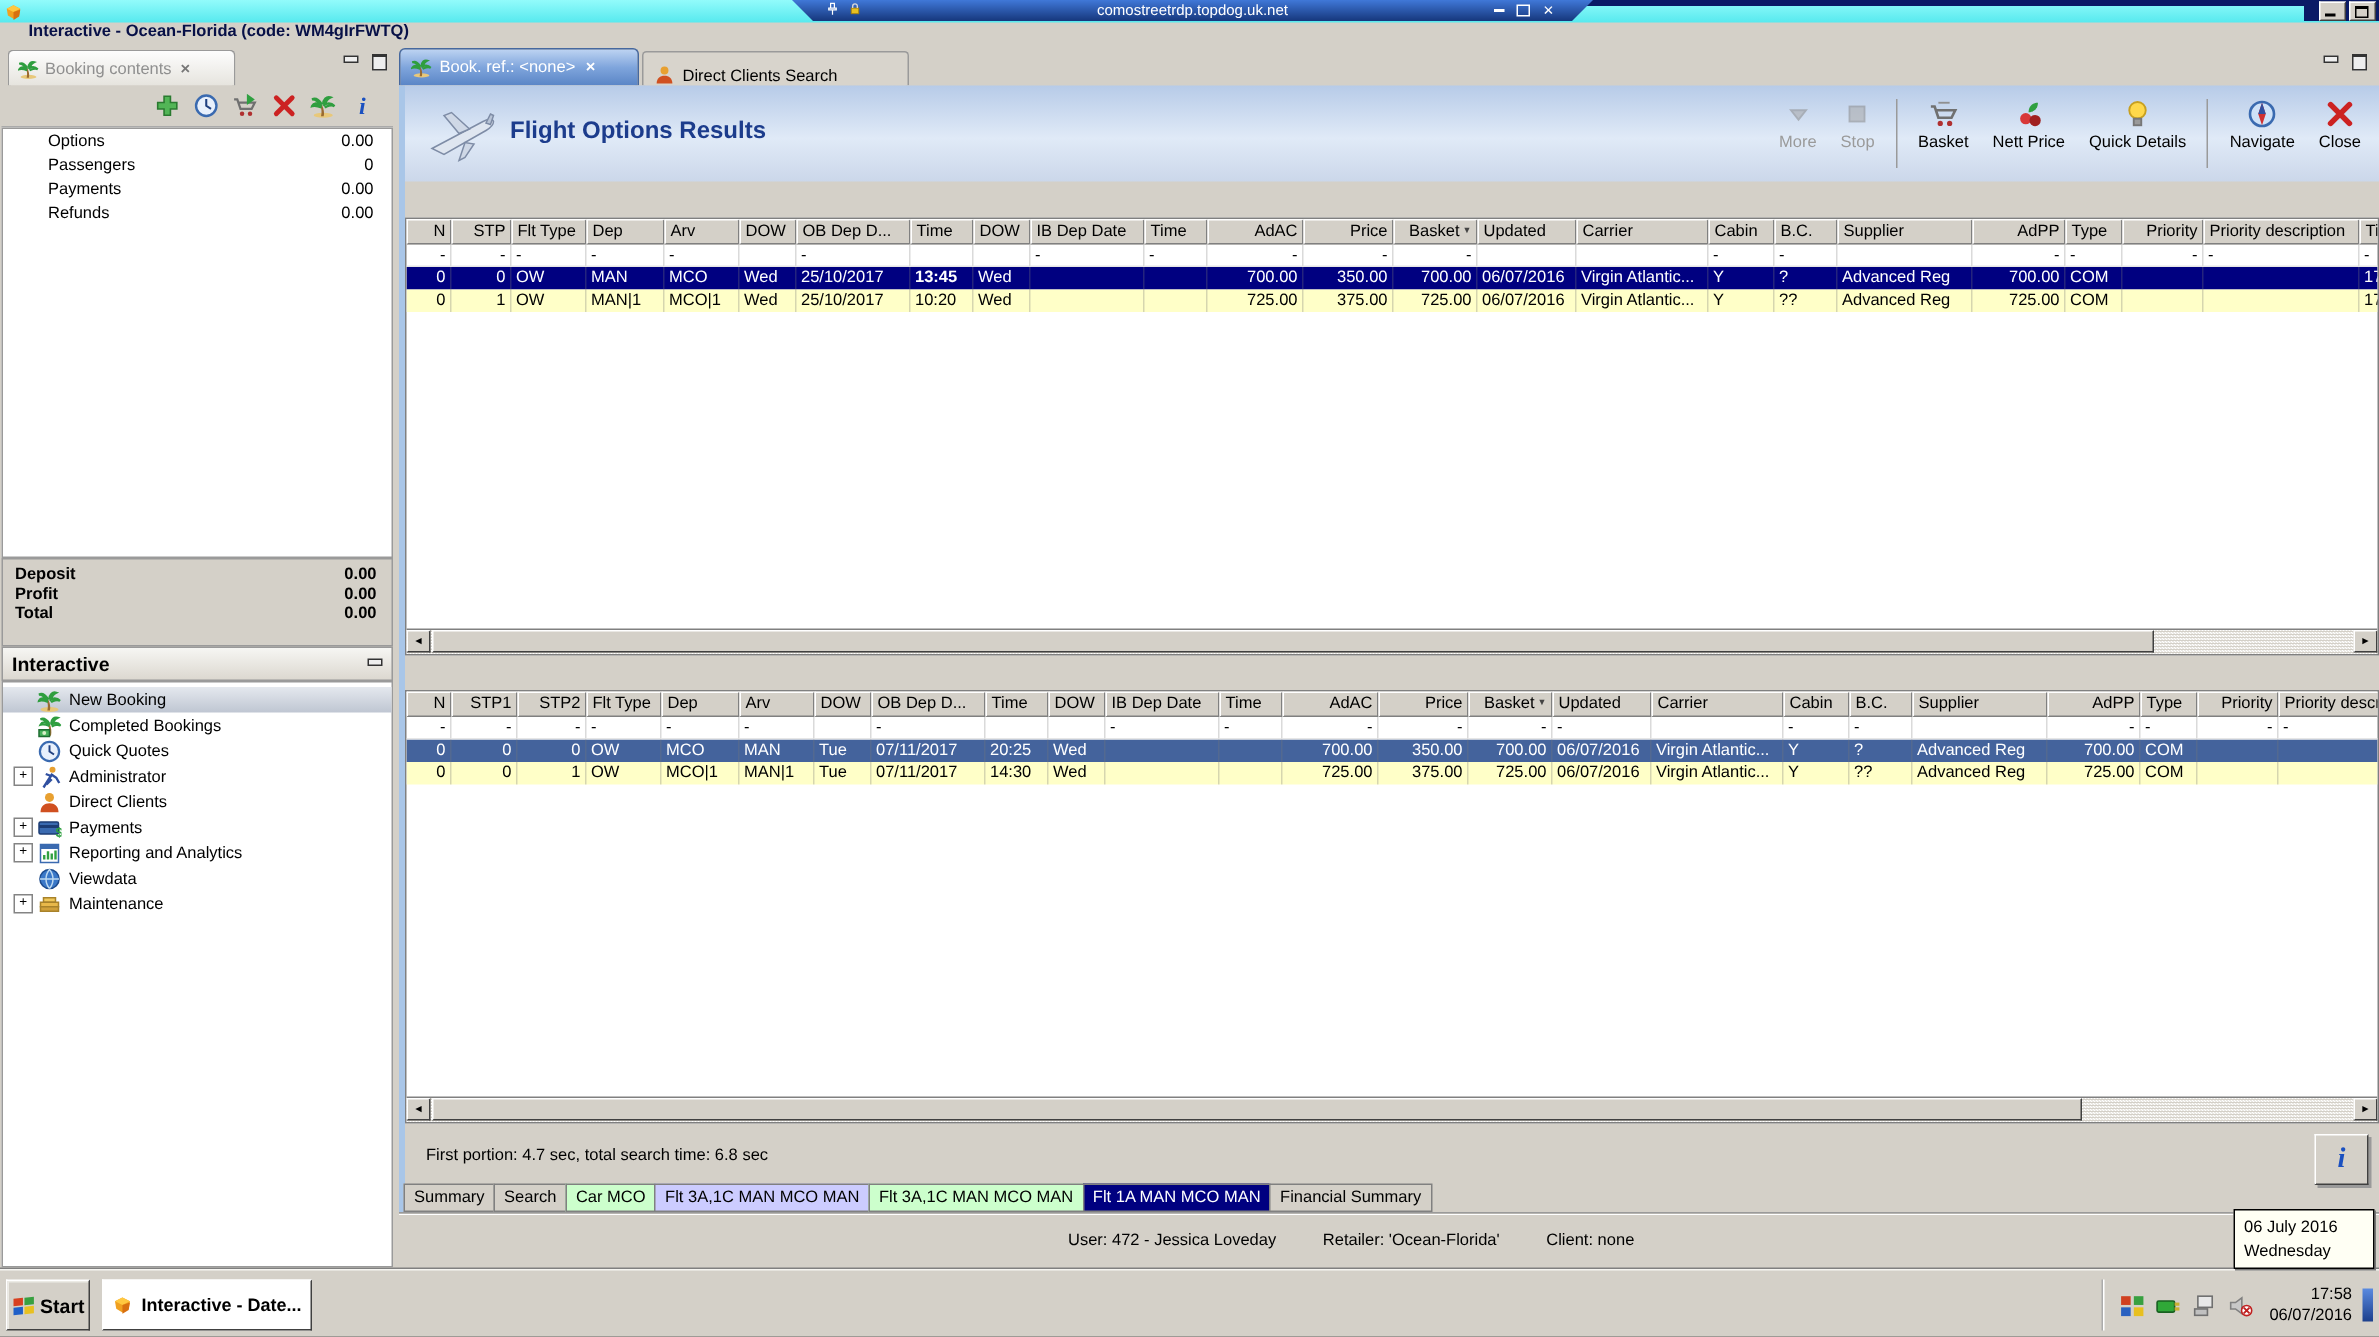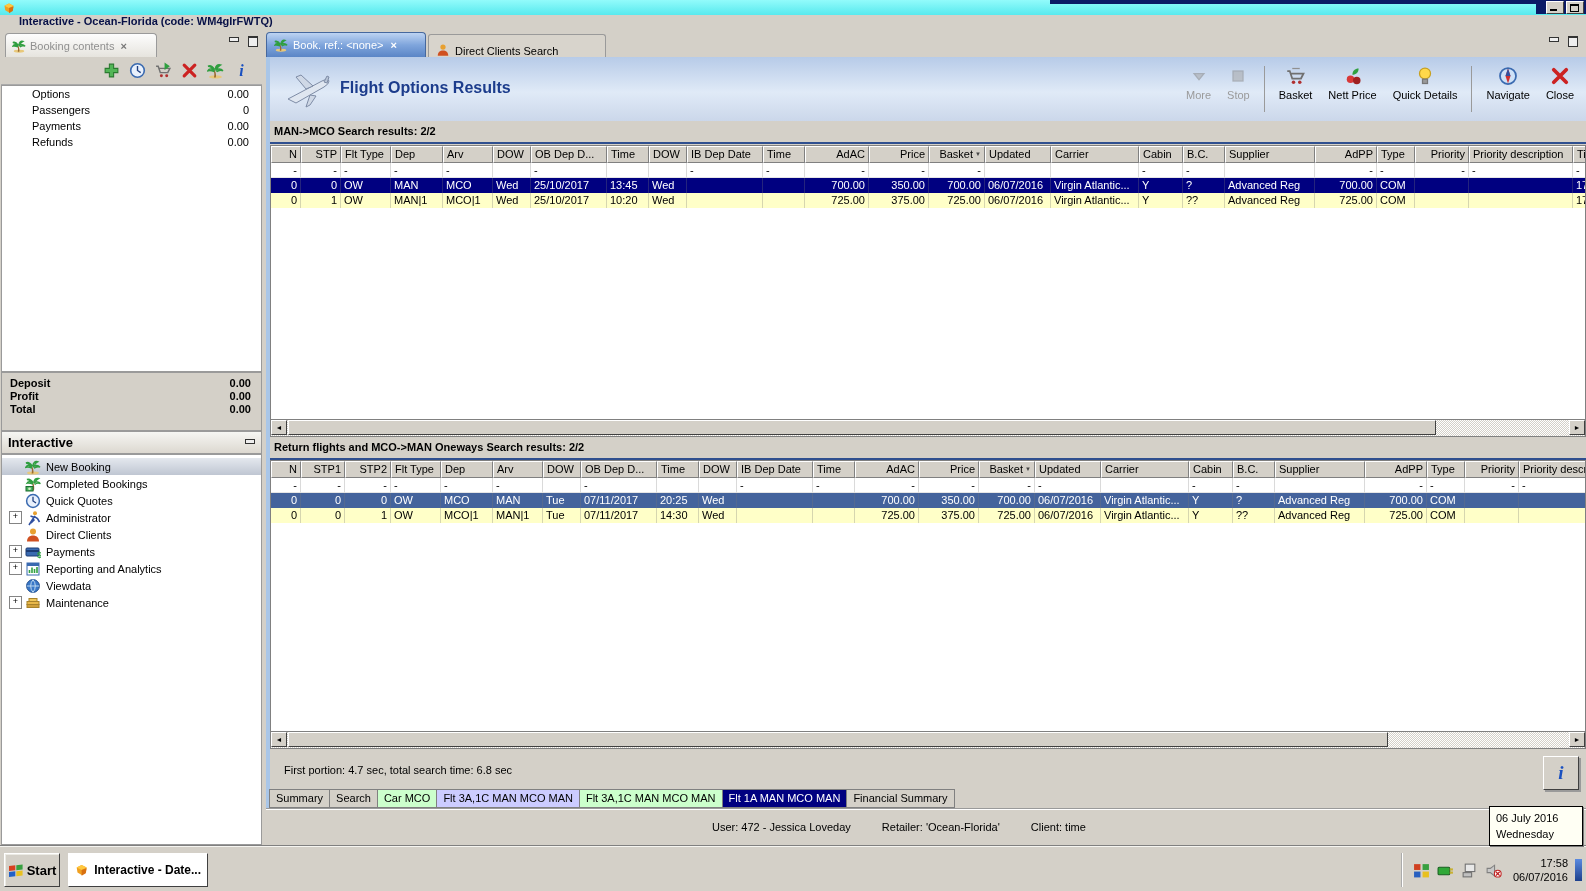--- a/index.html
+++ b/index.html
@@ -165,20 +165,41 @@
           <path d="M8 8v7l5-3 1-6z" fill="#d87010"></path>
         </svg>
       </span>
     <span class="t-text">Interactive - Ocean-Florida (code: WM4gIrFWTQ)</span>
   </div>
   <div class="navy-strip"></div>
   <div class="corner-btns">
     <span class="wb min"></span>
     <span class="wb max"></span>
   </div>
+  <div class="rdpbar">
+    <span class="rdp-left">
+      <span class="icon" style="width:10px;height:10px">
+          <svg viewBox="0 0 16 16" width="100%" height="100%">
+            <path d="M6 2h4v5H6zM4 7h8v2H4zM8 9v5" stroke="#fff" fill="none" stroke-width="1.3"></path>
+          </svg>
+        </span>
+      <span class="icon" style="width:10px;height:10px">
+          <svg viewBox="0 0 16 16" width="100%" height="100%">
+            <rect x="4" y="7" width="8" height="6" fill="#e8c020" stroke="#a8820a"></rect>
+            <path d="M5.5 7V5a2.5 2.5 0 015 0v2" fill="none" stroke="#d8d8d8" stroke-width="1.5"></path>
+          </svg>
+        </span>
+    </span>
+    <span>comostreetrdp.topdog.uk.net</span>
+    <span class="rdp-right">
+      <span class="rbar"></span>
+      <span class="rbox"></span>
+      <span class="rglyph">✕</span>
+    </span>
+  </div>
 
 
   <div class="lpanel">
     <div class="ltab">
       <span class="icon" style="width:14px;height:14px">
           <svg viewBox="0 0 16 16" width="100%" height="100%">
             <ellipse cx="8" cy="14" rx="6" ry="1.6" fill="#e8c87a"></ellipse>
             <path d="M7.2 7.5C8.4 10 8.8 12.5 8.3 14.6H6.6C7.2 12 7 10 6 7.5z" fill="#9a6a30"></path>
             <path d="M7 8C4 6 2 6.2 1 8.2c2-.6 4 0 6 .8M7 7C5 4 3 3 1 4c2 0 4 1.2 6 4M8 7c0-3 2-5 4.5-4.2-2 1-3 2.2-3.2 4.2M8 8c2-2 5-2 7 .2-2-1-5 0-6 1" stroke="#2f9e3f" stroke-width="1.5" fill="none"></path>
           </svg>
@@ -454,21 +475,20 @@
           <span class="icon" style="width: 20px; height: 20px;">
             <svg viewBox="0 0 16 16" width="100%" height="100%">
               <path d="M3 3L13 13M13 3L3 13" stroke="#cc2222" stroke-width="3" stroke-linecap="round"></path>
             </svg>
           </span>
           <div class="tb-label">Close</div>
         </div>
       </div>
   </div>
 
-  <div class="sec-title" style="top:121px">MAN-&gt;MCO Search results: 2/2</div>
   <div class="grid-wrap" style="top:145px;height:292px">
       <div class="grow ghead">
         <div class="gc hc r" style="width: 30px;"><span>N</span></div>
         <div class="gc hc r" style="width: 40px;"><span>STP</span></div>
         <div class="gc hc" style="width: 50px;"><span>Flt Type</span></div>
         <div class="gc hc" style="width: 52px;"><span>Dep</span></div>
         <div class="gc hc" style="width: 50px;"><span>Arv</span></div>
         <div class="gc hc" style="width: 38px;"><span>DOW</span></div>
         <div class="gc hc" style="width: 76px;"><span>OB Dep D...</span></div>
         <div class="gc hc" style="width: 42px;"><span>Time</span></div>
@@ -516,21 +536,21 @@
         <div class="gc fc" style="width: 60px;">-</div>
       </div>
       <div class="grow gdata sel1">
         <div class="gc dc r" style="width: 30px;">0</div>
         <div class="gc dc r" style="width: 40px;">0</div>
         <div class="gc dc" style="width: 50px;">OW</div>
         <div class="gc dc" style="width: 52px;">MAN</div>
         <div class="gc dc" style="width: 50px;">MCO</div>
         <div class="gc dc" style="width: 38px;">Wed</div>
         <div class="gc dc" style="width: 76px;">25/10/2017</div>
-        <div class="gc dc" style="width: 42px;">13:45</div>
+        <div class="gc dc" style="width: 42px; font-weight: bold;">13:45</div>
         <div class="gc dc" style="width: 38px;">Wed</div>
         <div class="gc dc" style="width: 76px;"></div>
         <div class="gc dc" style="width: 42px;"></div>
         <div class="gc dc r" style="width: 64px;">700.00</div>
         <div class="gc dc r" style="width: 60px;">350.00</div>
         <div class="gc dc r" style="width: 56px;">700.00</div>
         <div class="gc dc" style="width: 66px;">06/07/2016</div>
         <div class="gc dc" style="width: 88px;">Virgin Atlantic...</div>
         <div class="gc dc" style="width: 44px;">Y</div>
         <div class="gc dc" style="width: 42px;">?</div>
@@ -567,21 +587,20 @@
         <div class="gc dc" style="width: 104px;"></div>
         <div class="gc dc" style="width: 60px;">17:5</div>
       </div>
     <div class="hscroll">
       <span class="sb-btn" style="left:0">◄</span>
       <span class="sb-thumb" style="left:17px;width:1148px"></span>
       <span class="sb-btn" style="right:0">►</span>
     </div>
   </div>
 
-  <div class="sec-title" style="top:437px">Return flights and MCO-&gt;MAN Oneways Search results: 2/2</div>
   <div class="grid-wrap" style="top:460px;height:289px">
       <div class="grow ghead">
         <div class="gc hc r" style="width: 30px;"><span>N</span></div>
         <div class="gc hc r" style="width: 44px;"><span>STP1</span></div>
         <div class="gc hc r" style="width: 46px;"><span>STP2</span></div>
         <div class="gc hc" style="width: 50px;"><span>Flt Type</span></div>
         <div class="gc hc" style="width: 52px;"><span>Dep</span></div>
         <div class="gc hc" style="width: 50px;"><span>Arv</span></div>
         <div class="gc hc" style="width: 38px;"><span>DOW</span></div>
         <div class="gc hc" style="width: 76px;"><span>OB Dep D...</span></div>
@@ -697,21 +716,21 @@
       <div class="btab" style="background: rgb(204, 204, 255);">Flt 3A,1C MAN MCO MAN</div>
       <div class="btab" style="background: rgb(204, 255, 204);">Flt 3A,1C MAN MCO MAN</div>
       <div class="btab" style="background: rgb(0, 0, 128); color: rgb(255, 255, 255);">Flt 1A MAN MCO MAN</div>
       <div class="btab">Financial Summary</div>
     </div>
 
   <div class="statusbar">
     <div class="st-line">
       <span>User: 472 - Jessica Loveday</span>
       <span>Retailer: 'Ocean-Florida'</span>
-      <span>Client: time</span>
+      <span>Client: none</span>
     </div>
   </div>
 
   <div class="datebox">
     <div>06 July 2016</div>
     <div>Wednesday</div>
   </div>
 
   <div class="taskbar">
     <div class="startbtn">

